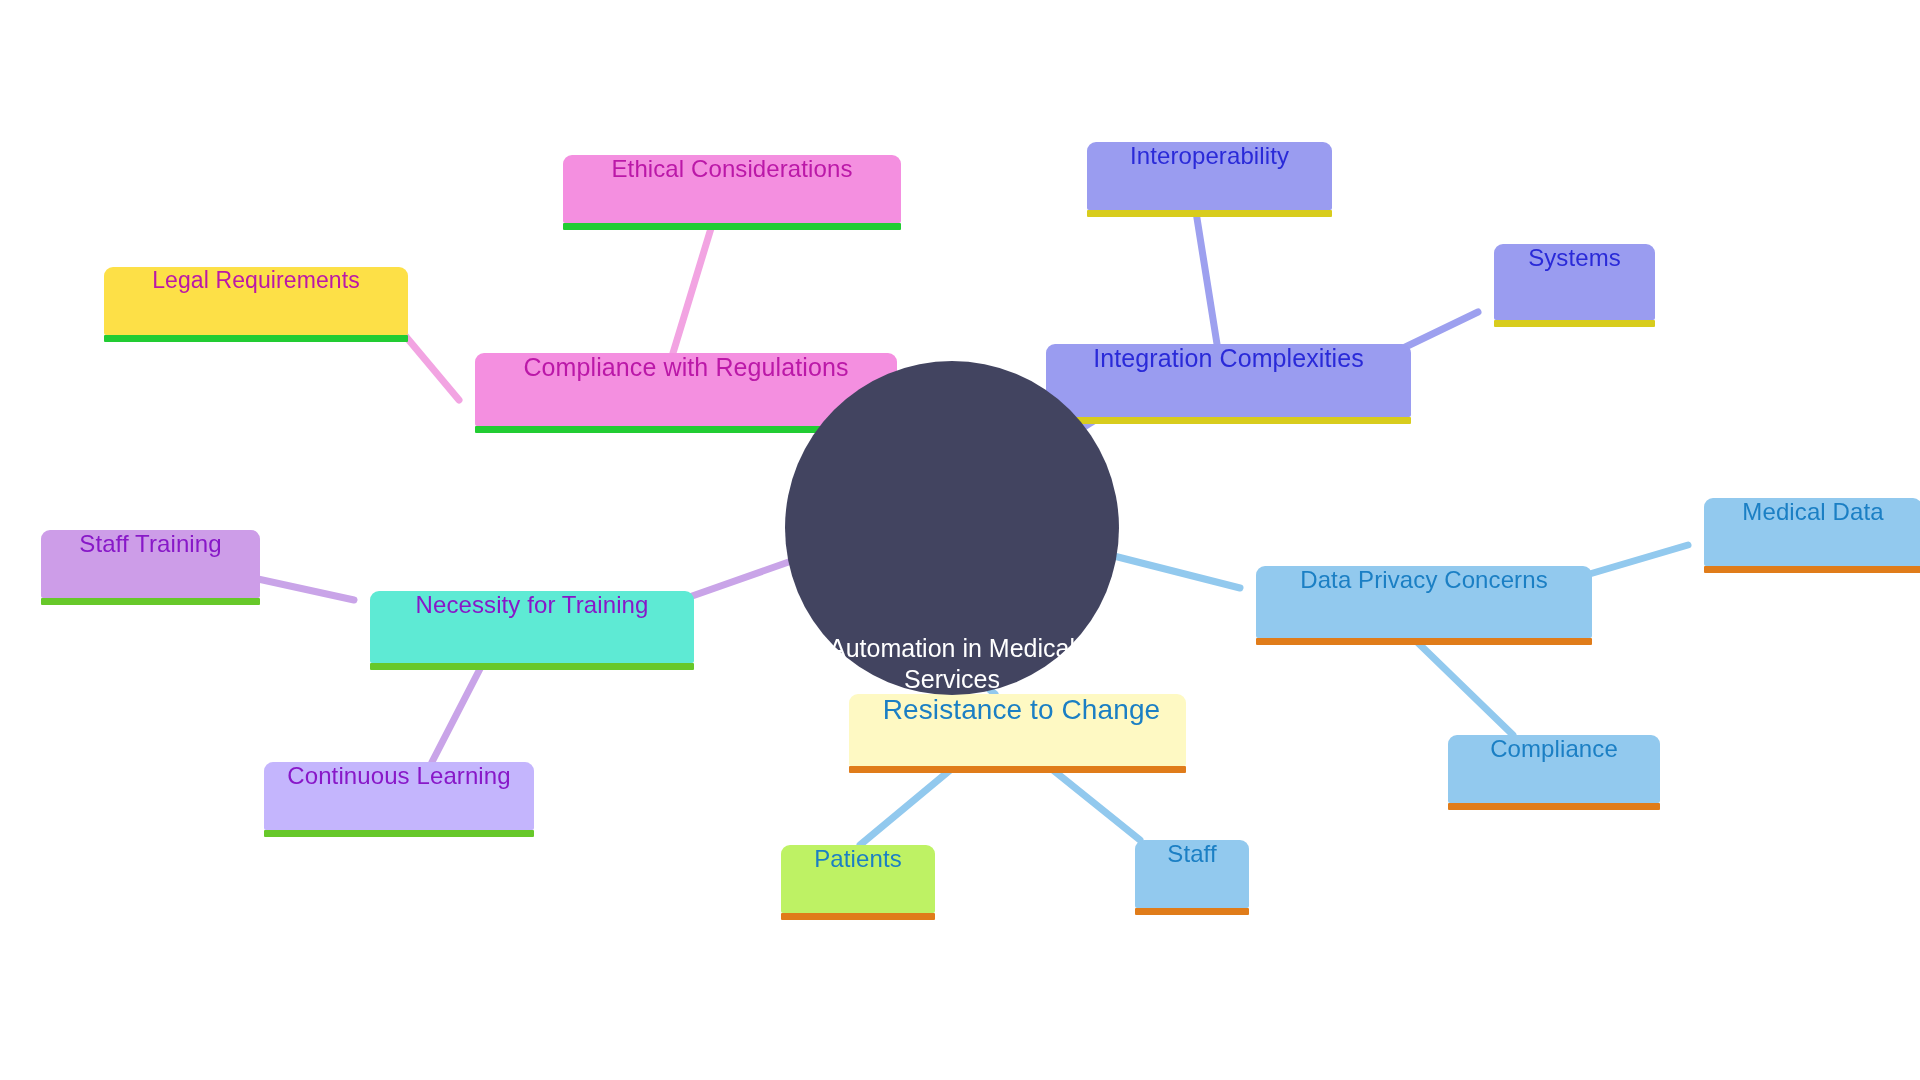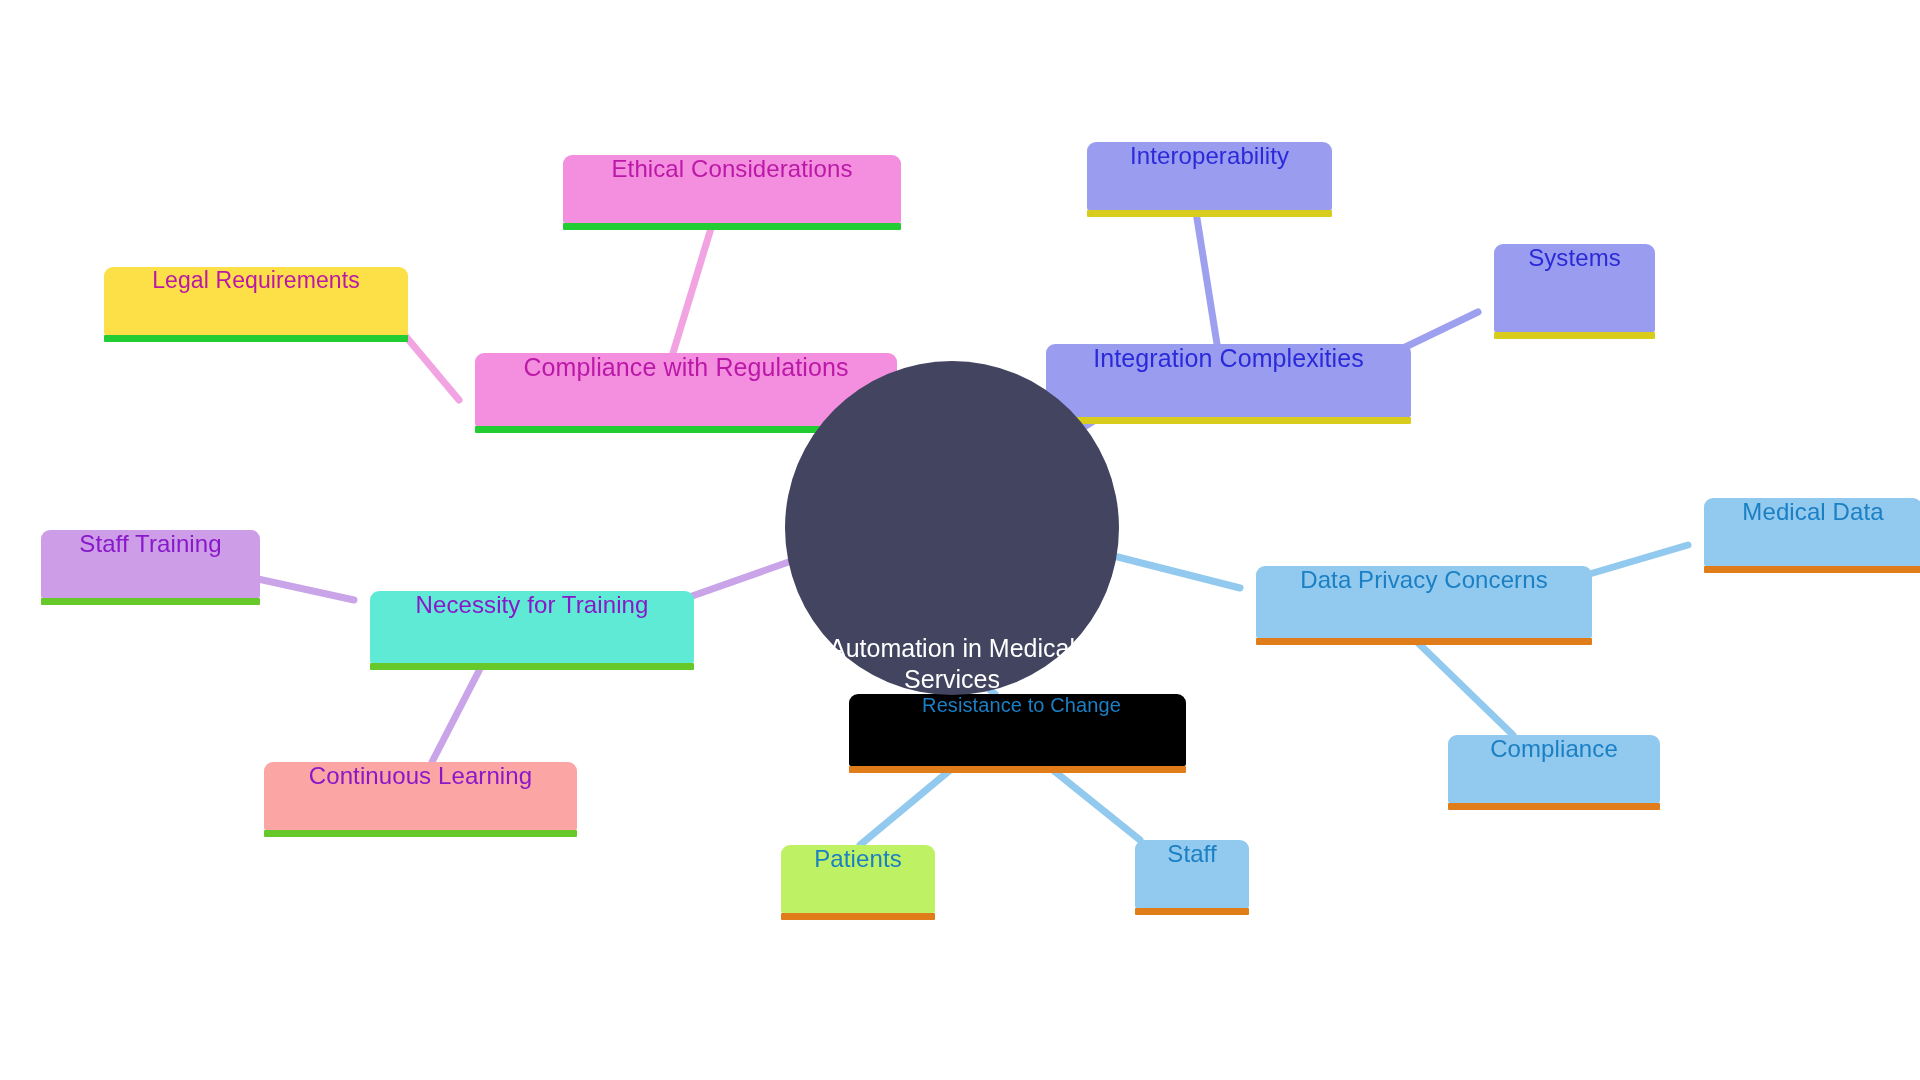--- a/index.html
+++ b/index.html
@@ -104,49 +104,49 @@
         <span class="underline" style="background: rgb(34, 204, 51);"></span>
       </div>
       <div class="node" style="left: 354px; top: 591px; width: 324px; height: 72px; background: #5eead4; color: rgb(136, 24, 200); font-size: 24px;">
         <span class="label">Necessity for Training</span>
         <span class="underline" style="background: rgb(103, 200, 42);"></span>
       </div>
       <div class="node" style="left: 25px; top: 530px; width: 219px; height: 68px; background: rgb(205, 157, 232); color: rgb(136, 24, 200); font-size: 24px;">
         <span class="label">Staff Training</span>
         <span class="underline" style="background: rgb(103, 200, 42);"></span>
       </div>
-      <div class="node" style="left: 248px; top: 762px; width: 313px; height: 68px; background: #fca5a5; color: rgb(136, 24, 200); font-size: 24px;">
+      <div class="node" style="left: 248px; top: 762px; width: 270px; height: 68px; background: #c4b5fd; color: rgb(136, 24, 200); font-size: 24px;">
         <span class="label">Continuous Learning</span>
         <span class="underline" style="background: rgb(103, 200, 42);"></span>
       </div>
       <div class="node" style="left: 1030px; top: 344px; width: 365px; height: 73px; background: rgb(154, 156, 240); color: rgb(42, 42, 216); font-size: 25px;">
         <span class="label">Integration Complexities</span>
         <span class="underline" style="background: rgb(216, 204, 29);"></span>
       </div>
       <div class="node" style="left: 1071px; top: 142px; width: 245px; height: 68px; background: rgb(154, 156, 240); color: rgb(42, 42, 216); font-size: 24px;">
         <span class="label">Interoperability</span>
         <span class="underline" style="background: rgb(216, 204, 29);"></span>
       </div>
-      <div class="node" style="left: 1478px; top: 244px; width: 161px; height: 88px; background: rgb(154, 156, 240); color: rgb(42, 42, 216); font-size: 24px;">
+      <div class="node" style="left: 1478px; top: 244px; width: 161px; height: 76px; background: rgb(154, 156, 240); color: rgb(42, 42, 216); font-size: 24px;">
         <span class="label">Systems</span>
         <span class="underline" style="background: rgb(216, 204, 29);"></span>
       </div>
       <div class="node" style="left: 1240px; top: 566px; width: 336px; height: 72px; background: rgb(146, 201, 238); color: rgb(27, 127, 196); font-size: 24px;">
         <span class="label">Data Privacy Concerns</span>
         <span class="underline" style="background: rgb(224, 124, 26);"></span>
       </div>
       <div class="node" style="left: 1688px; top: 498px; width: 218px; height: 68px; background: rgb(146, 201, 238); color: rgb(27, 127, 196); font-size: 24px;">
         <span class="label">Medical Data</span>
         <span class="underline" style="background: rgb(224, 124, 26);"></span>
       </div>
       <div class="node" style="left: 1432px; top: 735px; width: 212px; height: 68px; background: rgb(146, 201, 238); color: rgb(27, 127, 196); font-size: 24px;">
         <span class="label">Compliance</span>
         <span class="underline" style="background: rgb(224, 124, 26);"></span>
       </div>
-      <div class="node" style="left: 833px; top: 694px; width: 337px; height: 72px; background: #000000; color: rgb(27, 127, 196); font-size: 20px; padding-left: 8px;">
+      <div class="node" style="left: 833px; top: 694px; width: 337px; height: 72px; background: #fef9c3; color: rgb(27, 127, 196); font-size: 28px; padding-left: 8px;">
         <span class="label">Resistance to Change</span>
         <span class="underline" style="background: rgb(224, 124, 26);"></span>
       </div>
       <div class="node" style="left: 765px; top: 845px; width: 154px; height: 68px; background: #bef264; color: rgb(27, 127, 196); font-size: 24px;">
         <span class="label">Patients</span>
         <span class="underline" style="background: rgb(224, 124, 26);"></span>
       </div>
       <div class="node" style="left: 1119px; top: 840px; width: 114px; height: 68px; background: rgb(146, 201, 238); color: rgb(27, 127, 196); font-size: 24px;">
         <span class="label">Staff</span>
         <span class="underline" style="background: rgb(224, 124, 26);"></span>

